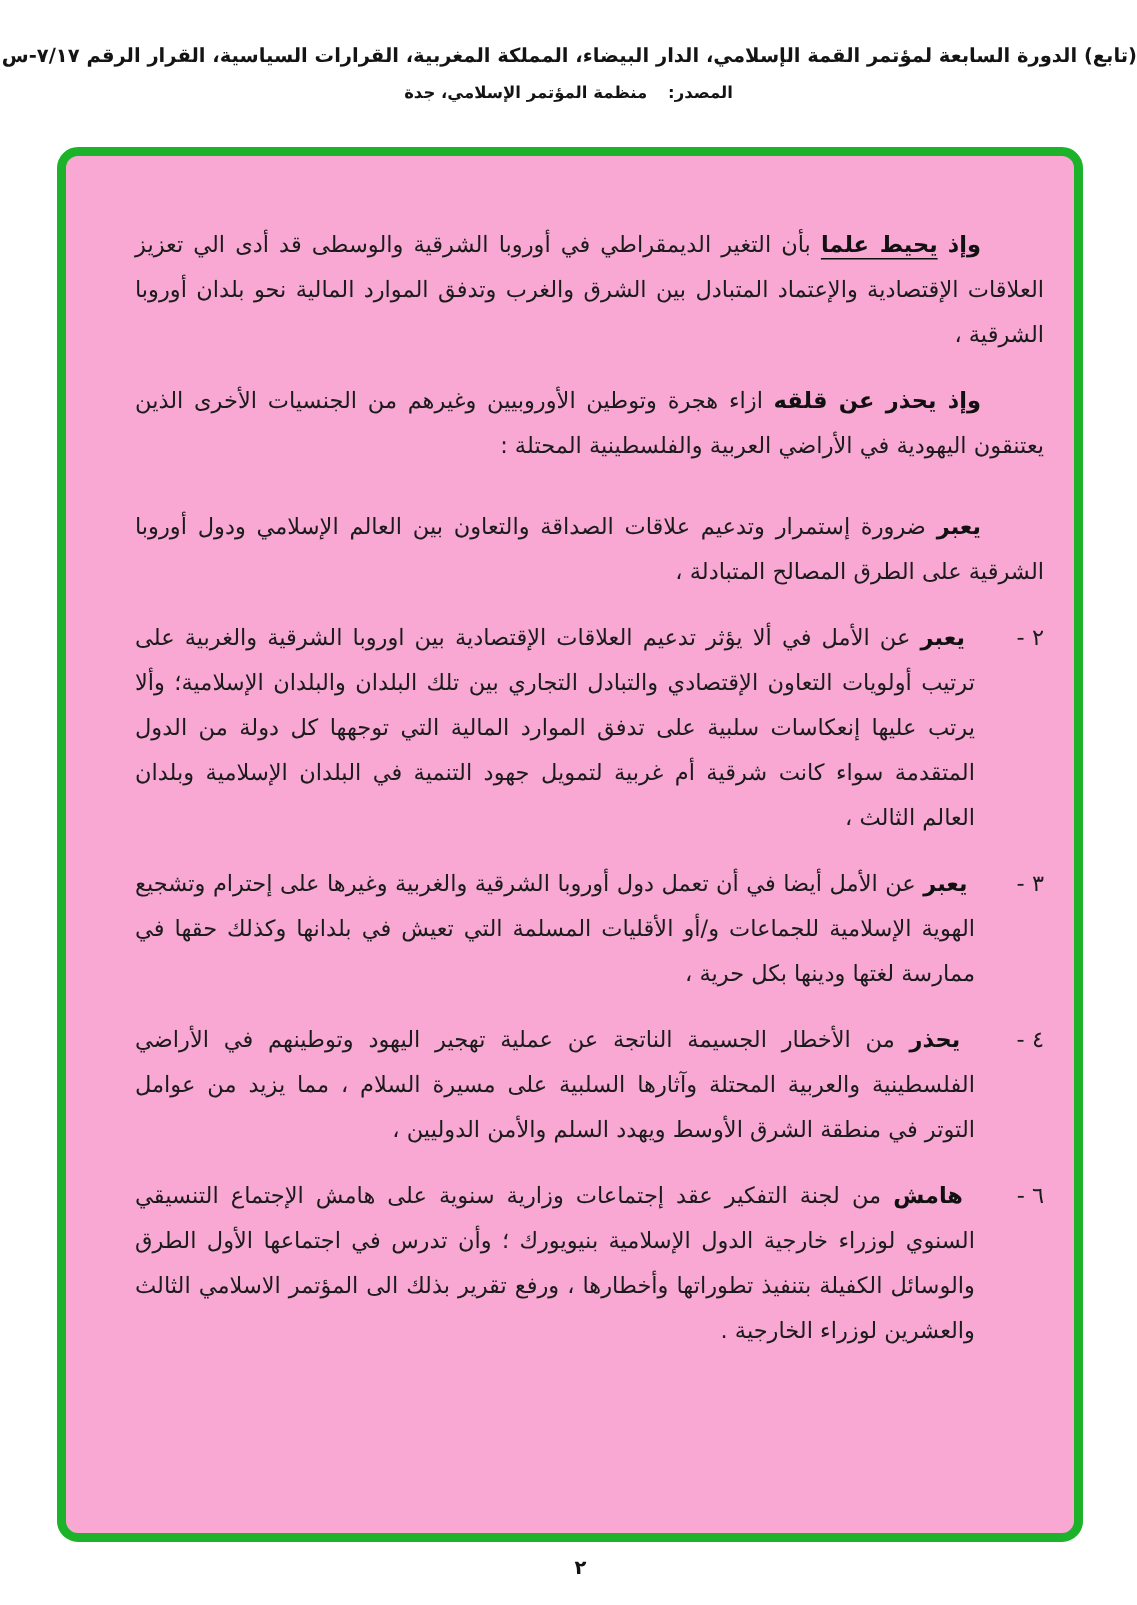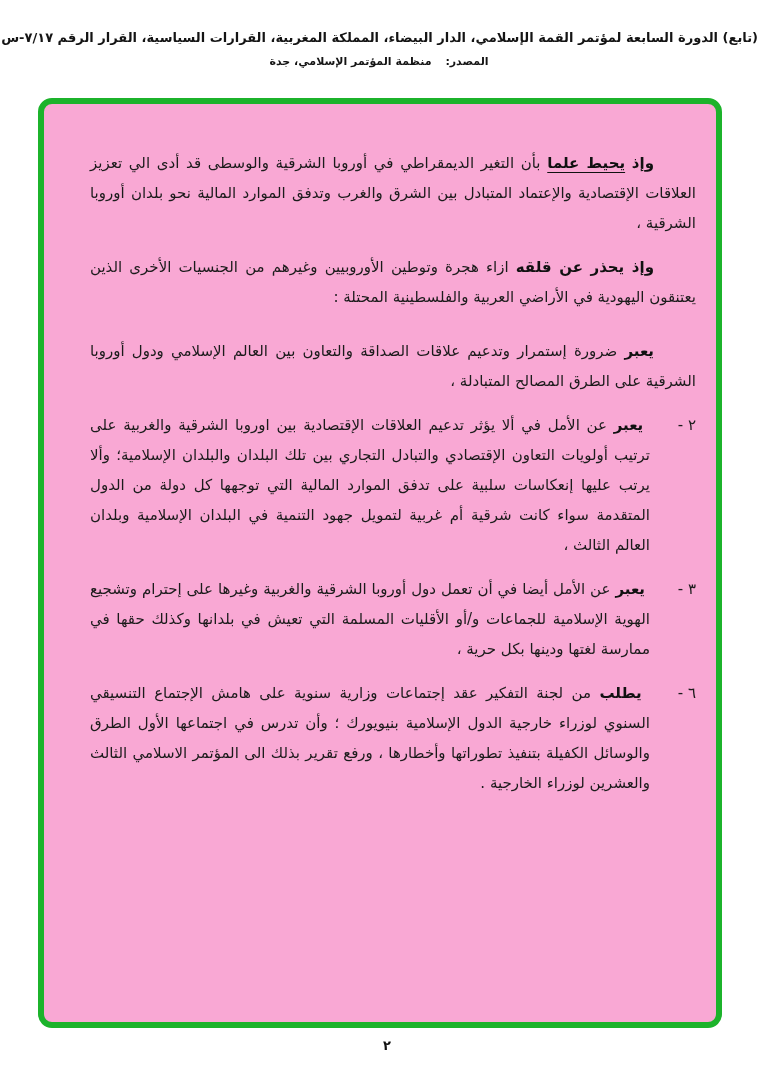--- a/index.html
+++ b/index.html
@@ -127,25 +127,30 @@
       <b>يعبر</b>
       <span>عن الأمل في ألا يؤثر تدعيم العلاقات الإقتصادية بين اوروبا الشرقية والغربية على ترتيب أولويات التعاون الإقتصادي والتبادل التجاري بين تلك البلدان والبلدان الإسلامية؛ وألا يرتب عليها إنعكاسات سلبية على تدفق الموارد المالية التي توجهها كل دولة من الدول المتقدمة سواء كانت شرقية أم غربية لتمويل جهود التنمية في البلدان الإسلامية وبلدان العالم الثالث ،</span>
     </p>
 
     <p class="para item">
       <span class="num">٣ -</span>
       <b>يعبر</b>
       <span>عن الأمل أيضا في أن تعمل دول أوروبا الشرقية والغربية وغيرها على إحترام وتشجيع الهوية الإسلامية للجماعات و/أو الأقليات المسلمة التي تعيش في بلدانها وكذلك حقها في ممارسة لغتها ودينها بكل حرية ،</span>
     </p>
 
+    <p class="para item">
+      <span class="num">٤ -</span>
+      <b>يحذر</b>
+      <span>من الأخطار الجسيمة الناتجة عن عملية تهجير اليهود وتوطينهم في الأراضي الفلسطينية والعربية المحتلة وآثارها السلبية على مسيرة السلام ، مما يزيد من عوامل التوتر في منطقة الشرق الأوسط ويهدد السلم والأمن الدوليين ،</span>
+    </p>
 
 
     <p class="para item">
       <span class="num">٦ -</span>
-      <b>يطلب</b>
+      <b>هامش</b>
       <span>من لجنة التفكير عقد إجتماعات وزارية سنوية على هامش الإجتماع التنسيقي السنوي لوزراء خارجية الدول الإسلامية بنيويورك ؛ وأن تدرس في اجتماعها الأول الطرق والوسائل الكفيلة بتنفيذ تطوراتها وأخطارها ، ورفع تقرير بذلك الى المؤتمر الاسلامي الثالث والعشرين لوزراء الخارجية .</span>
     </p>
 
   </div>
 
   <div class="pagenum">٢</div>
 
 </div>
 
 </body></html>

